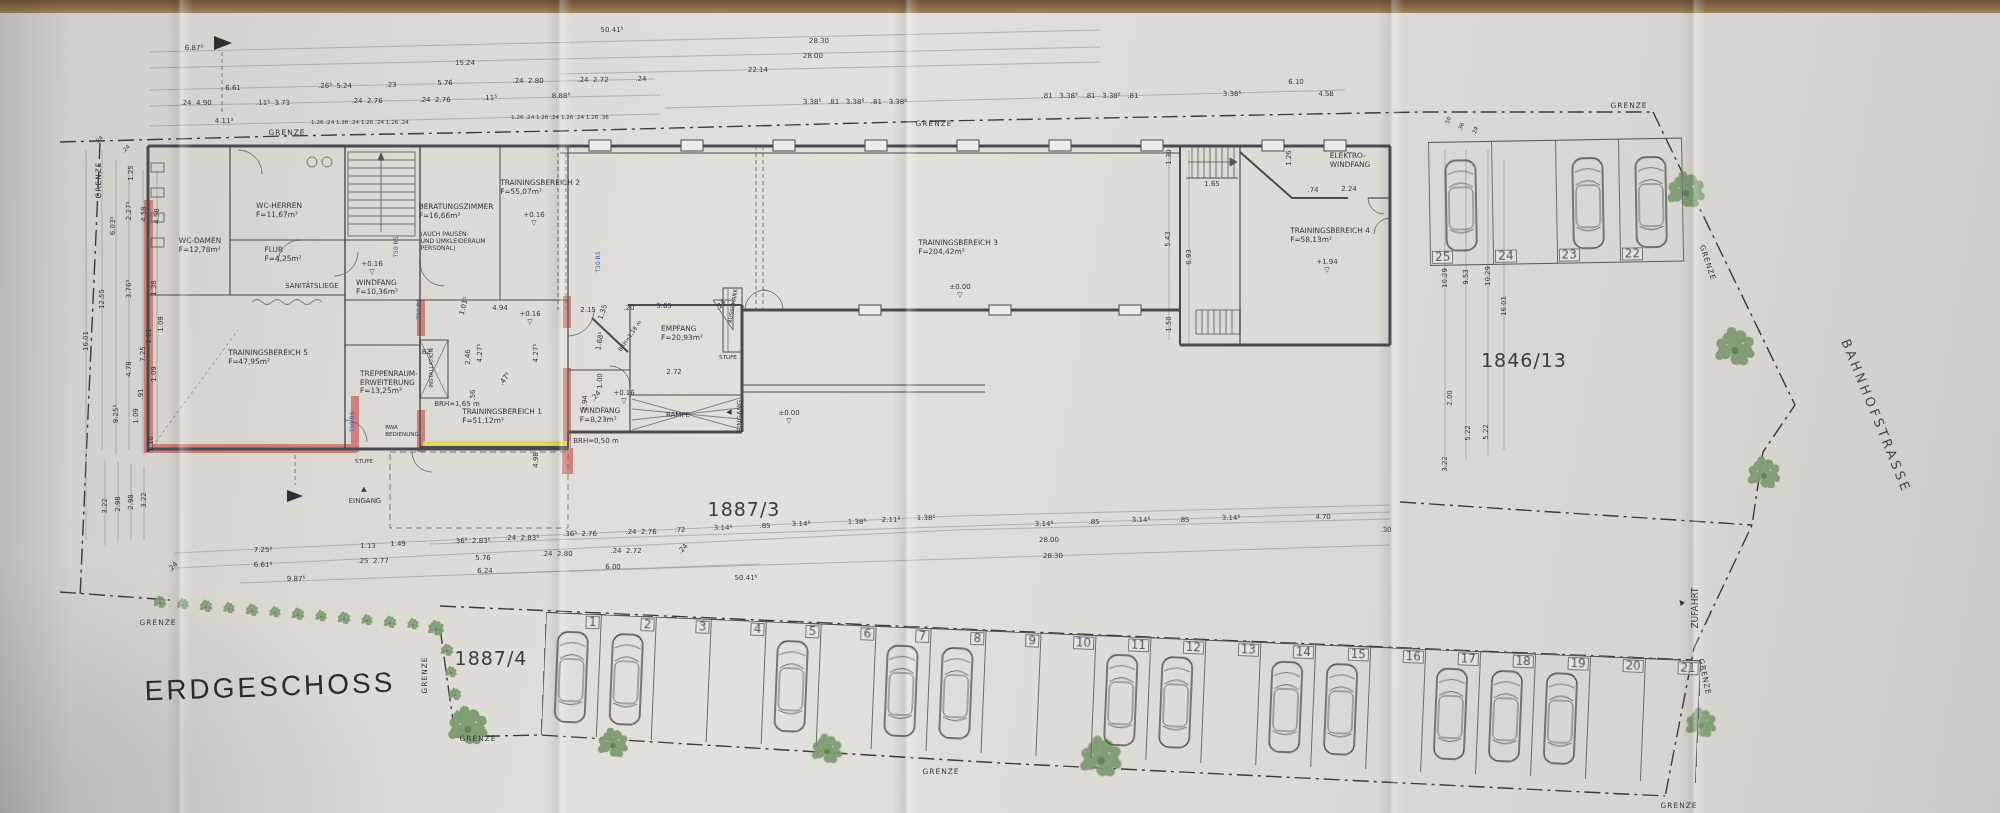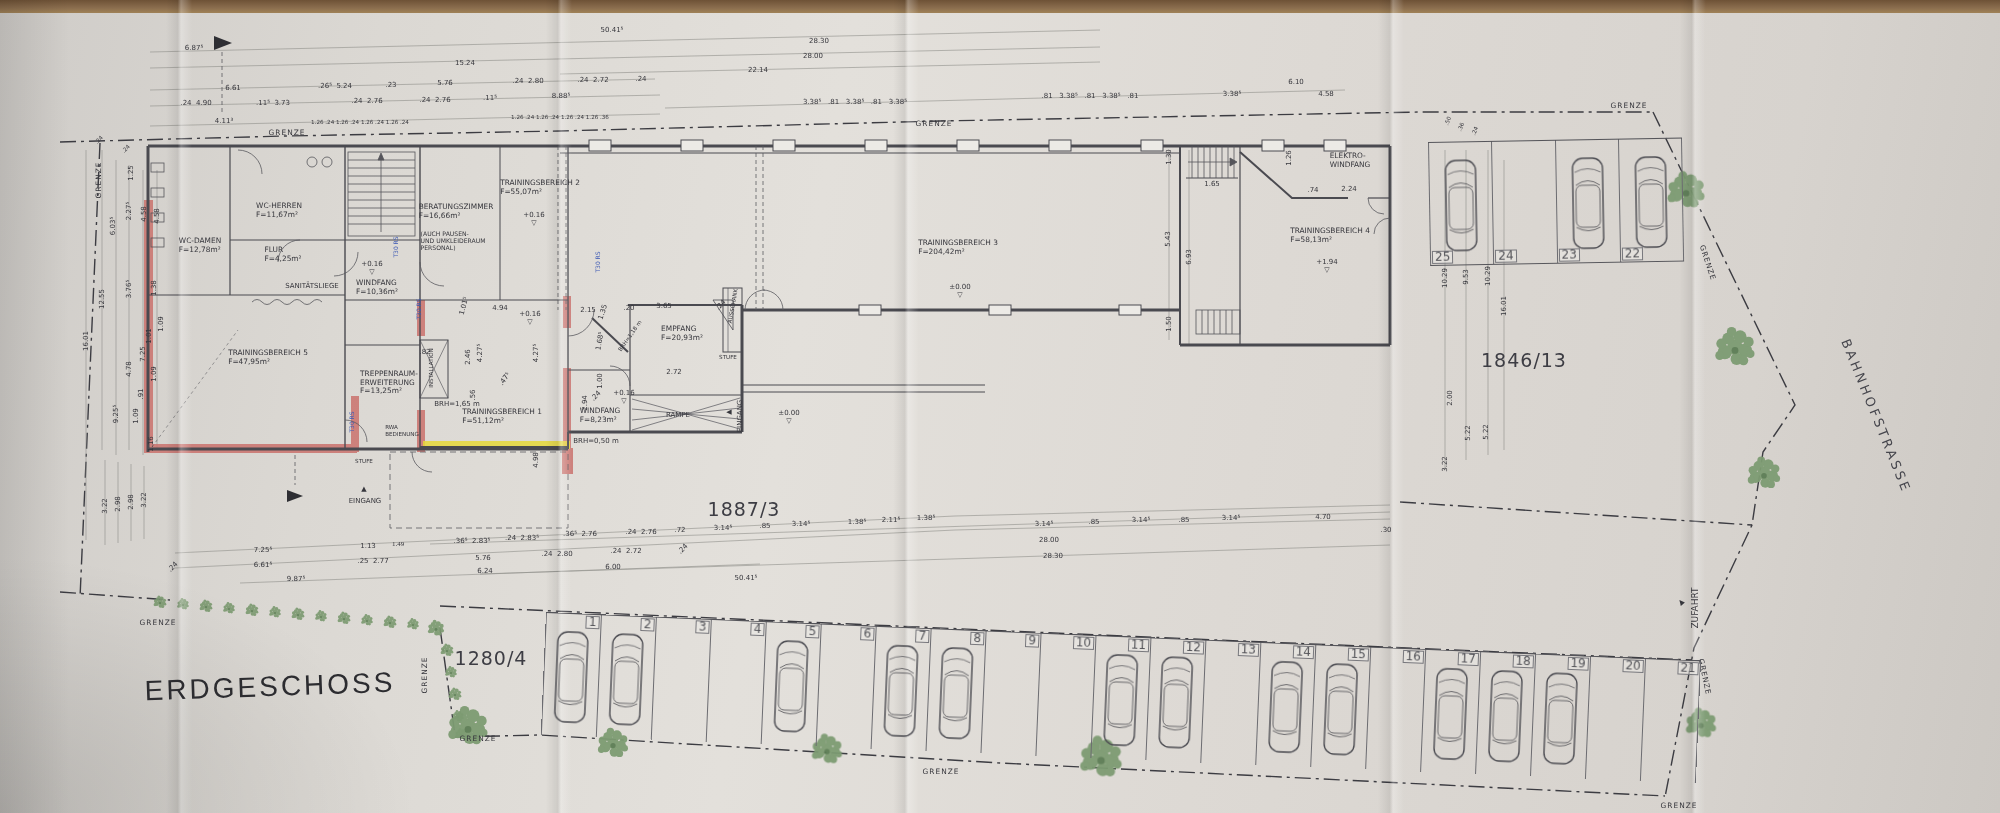--- a/index.html
+++ b/index.html
@@ -367,21 +367,21 @@
       <span class="pl dim" style="left: 729px; top: 412px; transform: translate(-50%, -50%);">◀</span>
       <span class="pl small" style="left: 402px; top: 431px; transform: translate(-50%, -50%);">RWA
 BEDIENUNG</span>
       <span class="pl dim" style="left: 457px; top: 404px; transform: translate(-50%, -50%);">BRH=1,65 m</span>
       <span class="pl dim" style="left: 596px; top: 441px; transform: translate(-50%, -50%);">BRH=0,50 m</span>
       <span class="pl small" style="left: 630px; top: 336px; transform: translate(-50%, -50%) rotate(-55deg);">BRH=1,18 m</span>
       <span class="pl dim" style="left: 1695px; top: 608px; font-size: 9px; transform: translate(-50%, -50%) rotate(-90deg);">ZUFAHRT</span>
       <span class="pl dim" style="left: 1681px; top: 602px; transform: translate(-50%, -50%) rotate(-40deg);">▲</span>
       <span class="pl street" style="left: 1876px; top: 416px; transform: translate(-50%, -50%) rotate(68deg);">BAHNHOFSTRASSE</span>
       <span class="pl big" style="left: 744px; top: 509px; transform: translate(-50%, -50%);">1887/3</span>
-      <span class="pl big" style="left: 491px; top: 658px; transform: translate(-50%, -50%);">1280/4</span>
+      <span class="pl big" style="left: 491px; top: 658px; transform: translate(-50%, -50%);">1887/4</span>
       <span class="pl big" style="left: 1524px; top: 360px; transform: translate(-50%, -50%);">1846/13</span>
       <span class="pl lvl" style="left: 372px; top: 268px; transform: translate(-50%, -50%);">+0.16
 ▽</span>
       <span class="pl lvl" style="left: 534px; top: 219px; transform: translate(-50%, -50%);">+0.16
 ▽</span>
       <span class="pl lvl" style="left: 530px; top: 318px; transform: translate(-50%, -50%);">+0.16
 ▽</span>
       <span class="pl lvl" style="left: 624px; top: 397px; transform: translate(-50%, -50%);">+0.16
 ▽</span>
       <span class="pl lvl" style="left: 960px; top: 291px; transform: translate(-50%, -50%);">±0.00
@@ -492,21 +492,21 @@
       <span class="pl dim" style="left: 1486px; top: 432px; transform: translate(-50%, -50%) rotate(-90deg);">5.22</span>
       <span class="pl dim" style="left: 1445px; top: 464px; transform: translate(-50%, -50%) rotate(-90deg);">3.22</span>
       <span class="pl small" style="left: 1448px; top: 121px; transform: translate(-50%, -50%) rotate(-70deg);">.50</span>
       <span class="pl small" style="left: 1461px; top: 127px; transform: translate(-50%, -50%) rotate(-70deg);">.36</span>
       <span class="pl small" style="left: 1475px; top: 131px; transform: translate(-50%, -50%) rotate(-70deg);">.24</span>
       <span class="pl dim" style="left: 263px; top: 550px; transform: translate(-50%, -50%);">7.25⁵</span>
       <span class="pl dim" style="left: 263px; top: 565px; transform: translate(-50%, -50%);">6.61⁵</span>
       <span class="pl dim" style="left: 296px; top: 579px; transform: translate(-50%, -50%);">9.87⁵</span>
       <span class="pl dim" style="left: 173px; top: 567px; transform: translate(-50%, -50%) rotate(-45deg);">.24</span>
       <span class="pl dim" style="left: 368px; top: 546px; transform: translate(-50%, -50%);">1.13</span>
-      <span class="pl dim" style="left: 398px; top: 544px; transform: translate(-50%, -50%); font-family: Liberation Serif, serif;">1.49</span>
+      <span class="pl dim" style="left: 398px; top: 544px; transform: translate(-50%, -50%);">1.49</span>
       <span class="pl dim" style="left: 373px; top: 561px; transform: translate(-50%, -50%);">.25  2.77</span>
       <span class="pl dim" style="left: 472px; top: 541px; transform: translate(-50%, -50%);">.36⁵  2.83⁵</span>
       <span class="pl dim" style="left: 522px; top: 538px; transform: translate(-50%, -50%);">.24  2.83⁵</span>
       <span class="pl dim" style="left: 580px; top: 534px; transform: translate(-50%, -50%);">.36⁵  2.76</span>
       <span class="pl dim" style="left: 641px; top: 532px; transform: translate(-50%, -50%);">.24  2.76</span>
       <span class="pl dim" style="left: 680px; top: 530px; transform: translate(-50%, -50%);">.72</span>
       <span class="pl dim" style="left: 723px; top: 528px; transform: translate(-50%, -50%);">3.14⁵</span>
       <span class="pl dim" style="left: 765px; top: 526px; transform: translate(-50%, -50%);">.85</span>
       <span class="pl dim" style="left: 801px; top: 524px; transform: translate(-50%, -50%);">3.14⁵</span>
       <span class="pl dim" style="left: 857px; top: 522px; transform: translate(-50%, -50%);">1.38⁵</span>

